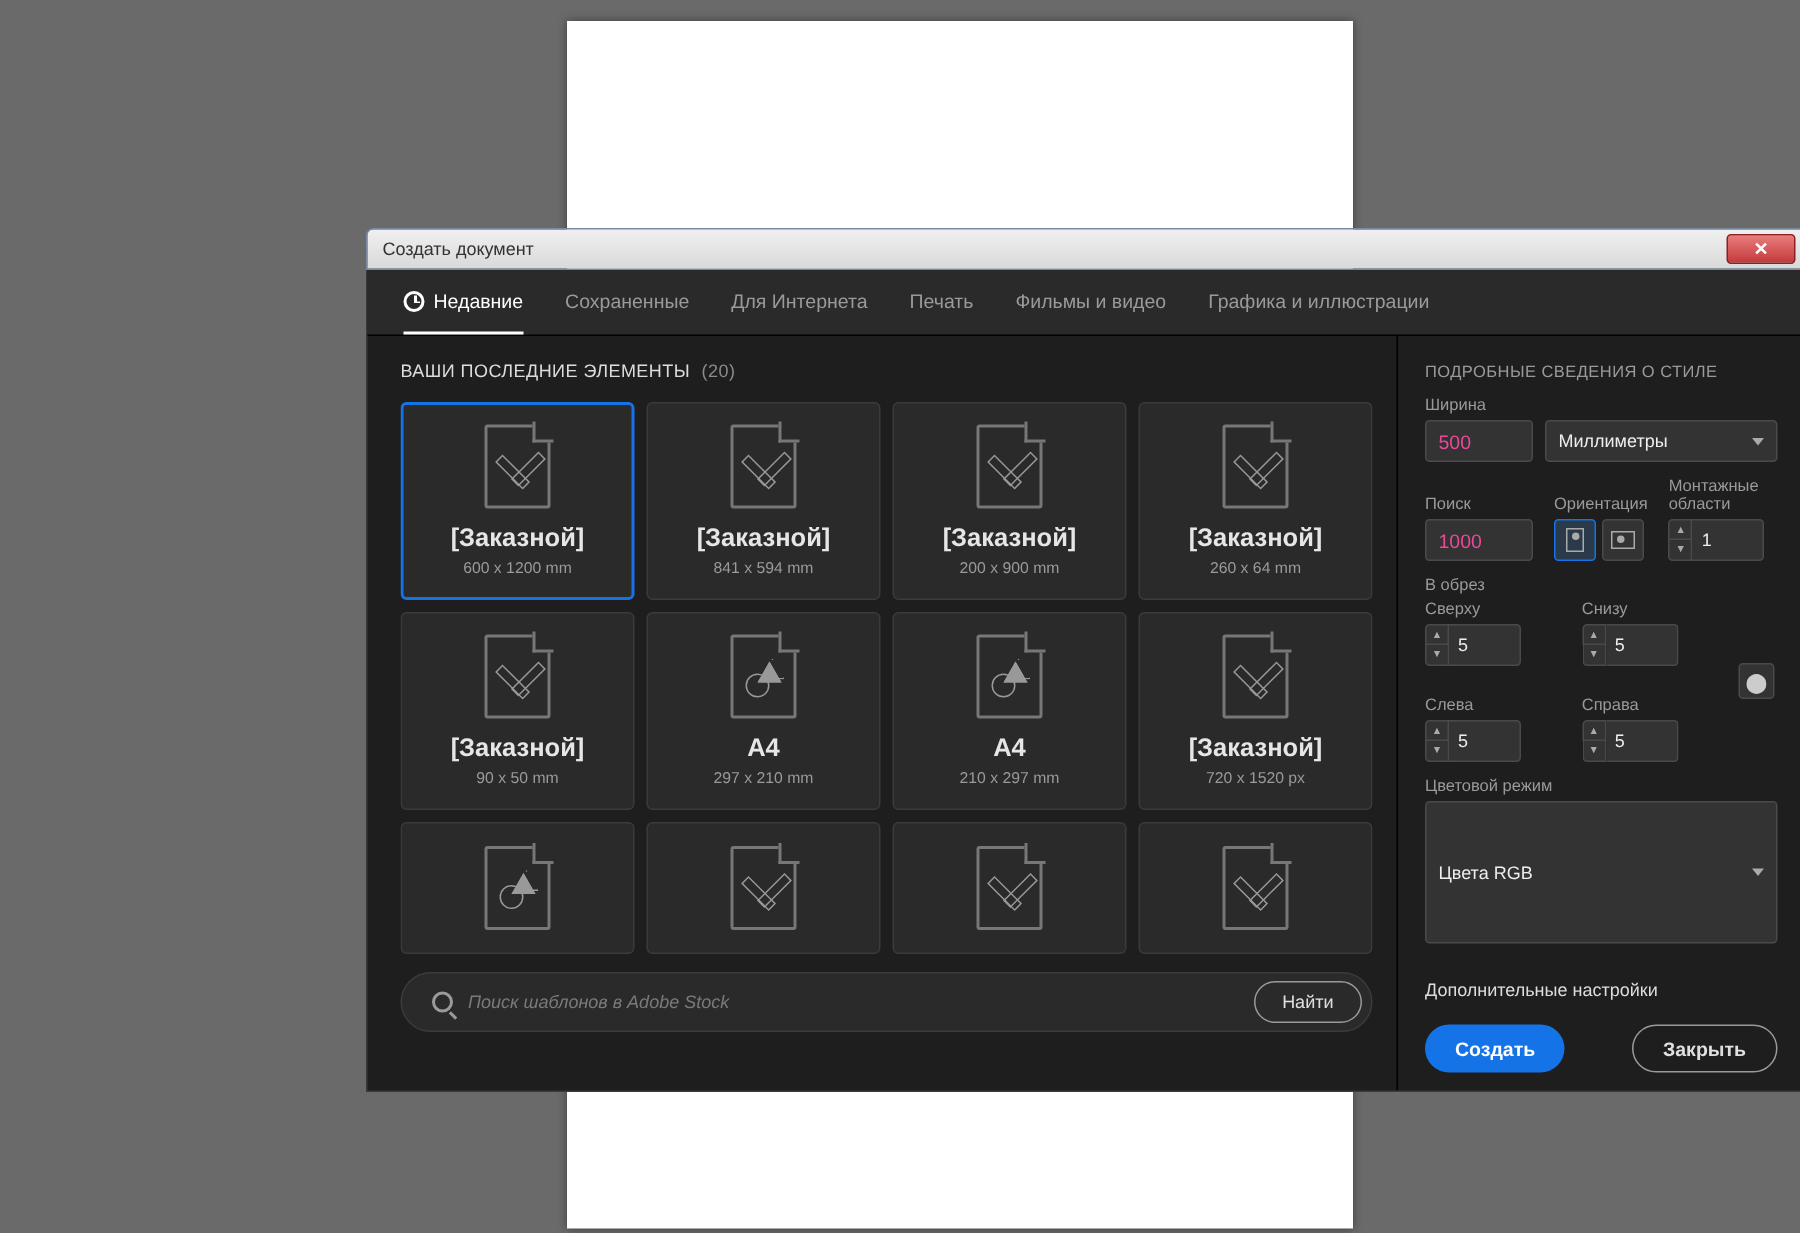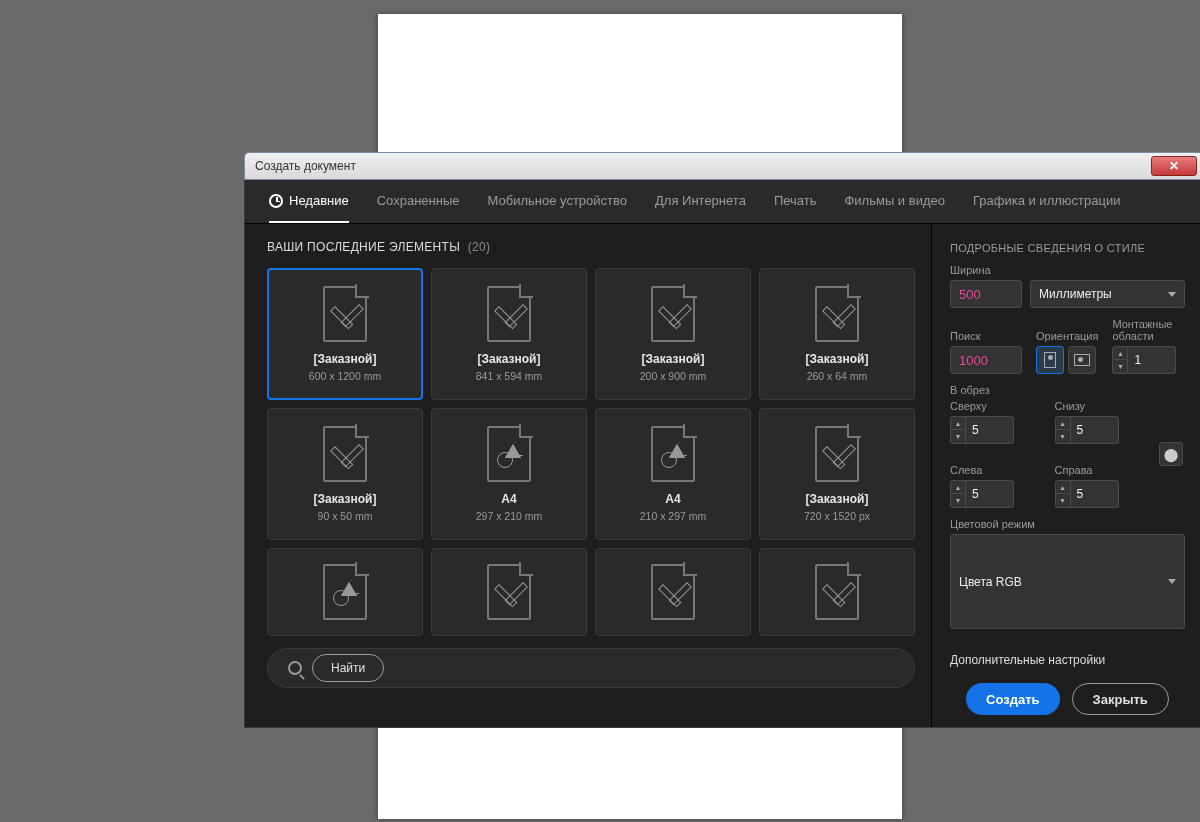--- a/index.html
+++ b/index.html
@@ -31,21 +31,21 @@
   .doc-fold { position:absolute; right:-2px; top:-2px; width:14px; height:14px; background:#2a2a2a; border-left:2px solid #777; border-bottom:2px solid #777; }
   .doc-inner { position:absolute; left:10px; top:18px; width:24px; height:24px; }
   .pencil-ruler { position:relative; width:100%; height:100%; }
   .pencil-ruler::before{ content:""; position:absolute; left:2px; top:2px; width:24px; height:5px; border:1.5px solid #999; transform:rotate(45deg); transform-origin:left top; }
   .pencil-ruler::after{ content:""; position:absolute; right:-2px; top:0; width:24px; height:5px; border:1.5px solid #999; transform:rotate(-45deg); transform-origin:right top; }
   .shapes { position:relative; width:100%; height:100%; }
   .shapes::before{ content:""; position:absolute; left:0; top:8px; width:14px; height:14px; border:1.5px solid #999; border-radius:50%; }
   .shapes::after{ content:""; position:absolute; right:0; top:0; width:0; height:0; border-left:8px solid transparent; border-right:8px solid transparent; border-bottom:14px solid transparent; border-bottom-color:#999; filter:drop-shadow(0 0 0 #999); }
   .shapes .tri { position:absolute; right:-2px; top:-2px; width:16px; height:14px; border:1.5px solid #999; clip-path: polygon(50% 0, 100% 100%, 0 100%); }
 
-  .card .label { font-size:12px; color:#e6e6e6; font-weight:600; }
+  .card .label { font-size:17px; color:#e6e6e6; font-weight:600; }
   .card .dim { font-size:10.5px; color:#9a9a9a; margin-top:-6px; }
   .card.short { height:88px; }
 
   .searchbar { margin-top:12px; height:40px; background:#2a2a2a; border:1px solid #3b3b3b; border-radius:22px; display:flex; align-items:center; padding:0 6px 0 20px; }
   .searchbar .mag { width:14px; height:14px; border:2px solid #9a9a9a; border-radius:50%; position:relative; margin-right:10px; }
   .searchbar .mag::after { content:""; position:absolute; right:-5px; bottom:-5px; width:6px; height:2px; background:#9a9a9a; transform:rotate(45deg); }
   .searchbar input { flex:1; background:transparent; border:none; outline:none; color:#ccc; font-size:12px; font-style:italic; }
   .searchbar input::placeholder{color:#7a7a7a;}
   .searchbar .go { height:28px; padding:0 18px; border:1px solid #9a9a9a; border-radius:16px; background:transparent; color:#e0e0e0; font-size:12px; cursor:pointer; }
 
@@ -68,21 +68,21 @@
   .stepper .btns div { width:16px; height:14px; background:#333; border:1px solid #4a4a4a; display:flex; align-items:center; justify-content:center; cursor:pointer; font-size:7px; color:#aaa; }
   .stepper input { background:#333; border:1px solid #4a4a4a; border-left:none; height:28px; width:48px; padding:0 6px; color:#eee; font-size:12px; border-radius:0 3px 3px 0; }
   .stepper .btns div:first-child{border-radius:3px 0 0 0;} .stepper .btns div:last-child{border-radius:0 0 0 3px; border-top:none;}
 
   .bleed-grid { display:grid; grid-template-columns:1fr 1fr 26px; column-gap:8px; row-gap:6px; align-items:end; margin-bottom:10px;gap:20px;}
   .bleed-grid .link { grid-row: span 2; align-self:center; }
   .link-btn { width:24px; height:24px; background:#333; border:1px solid #4a4a4a; border-radius:3px; display:flex; align-items:center; justify-content:center; cursor:pointer; color:#ccc; font-size:13px; }
 
   .more { color:#ddd; font-size:12px; margin-top:18px; cursor:pointer; }
 
-  .footer { margin-top:auto; display:flex; gap:12px; justify-content:center; padding-top:16px; }
+  .footer { margin-top:auto; display:flex; gap:12px; justify-content:space-between; padding-top:16px; }
   .btn { height:32px; padding:0 20px; border-radius:18px; font-size:13px; font-weight:600; cursor:pointer; border:none; }
   .btn.primary { background:#1473e6; color:#fff; }
   .btn.secondary { background:transparent; color:#e0e0e0; border:1.5px solid #9a9a9a; }
   .col{display:flex;flex-direction:column;}
 </style>
 </head>
 <body>
 
 <div class="canvas"></div>
 
@@ -94,23 +94,20 @@
   <div class="dialog">
     <div class="tabs" id="tabs">
         <div class="tab active">
           <span class="clock-icon"></span>
           <span>Недавние</span>
         </div>
         <div class="tab">
           <span>Сохраненные</span>
         </div>
         <div class="tab">
-          <span>Мобильное устройство</span>
-        </div>
-        <div class="tab">
           <span>Для Интернета</span>
         </div>
         <div class="tab">
           <span>Печать</span>
         </div>
         <div class="tab">
           <span>Фильмы и видео</span>
         </div>
         <div class="tab">
           <span>Графика и иллюстрации</span>
@@ -249,20 +246,21 @@
                 <div class="doc-outline"></div>
                 <div class="doc-fold"></div>
                 <div class="doc-inner">
                   <div class="pencil-ruler"></div>
                 </div>
               </div>
             </div>
           </div>
         <div class="searchbar">
           <div class="mag"></div>
+          <input placeholder="Поиск шаблонов в Adobe Stock" style="">
           <button class="go">Найти</button>
         </div>
       </div>
 
       <div class="right">
         <div class="heading">ПОДРОБНЫЕ СВЕДЕНИЯ О СТИЛЕ</div>
 
         <div class="field-label">Ширина</div>
         <div class="row">
           <input class="num-input" value="500" style="">

